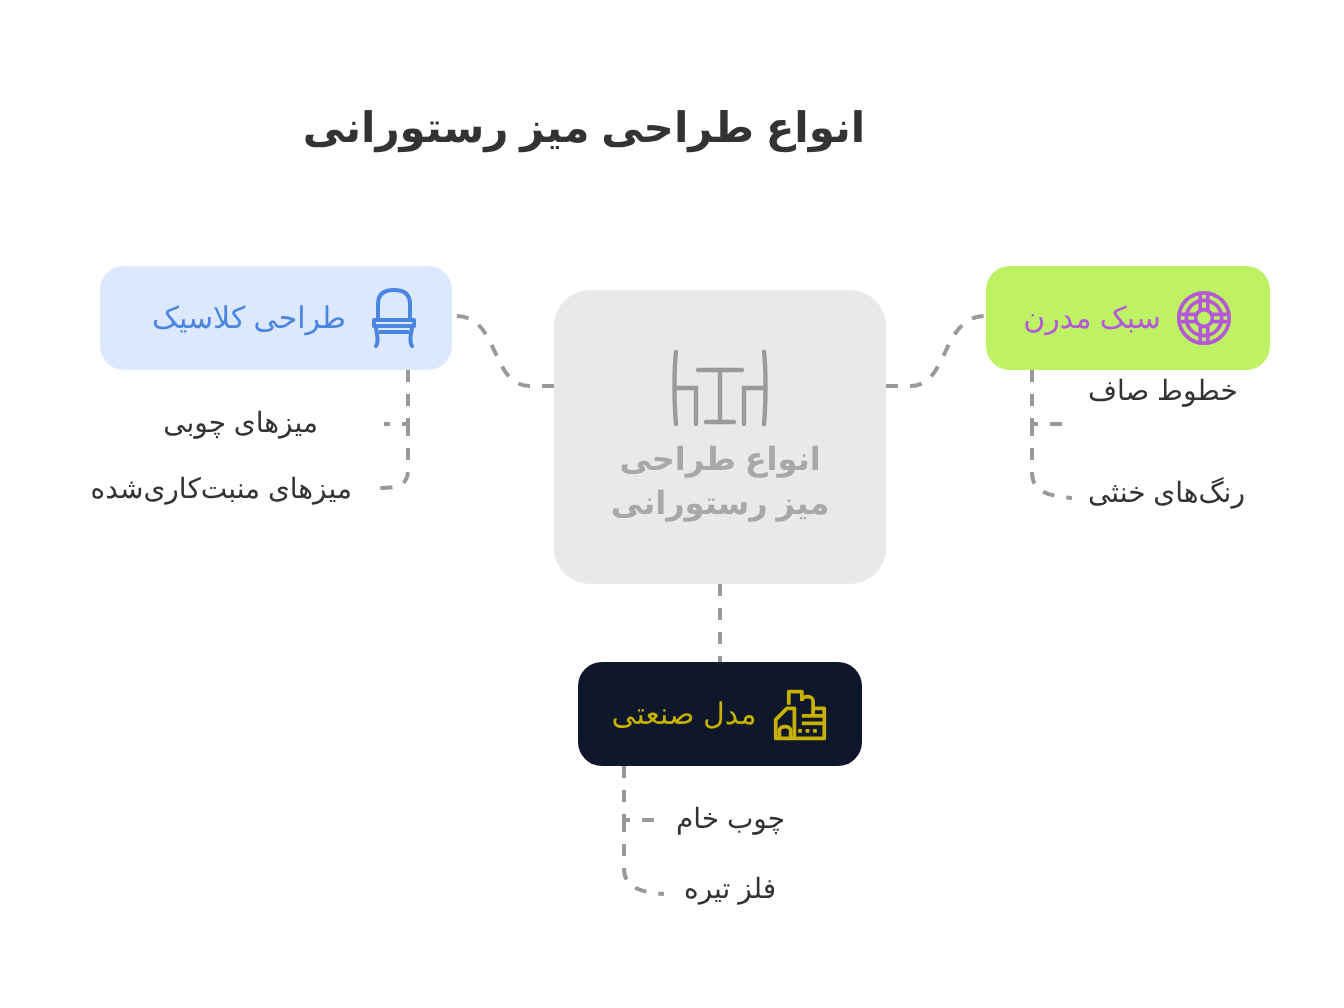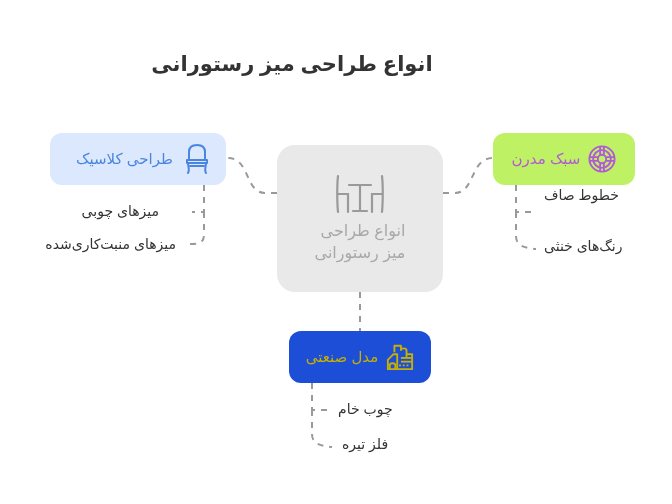--- a/index.html
+++ b/index.html
@@ -58,23 +58,25 @@
       top: 145px;
       width: 166px;
       height: 147px;
       background: #e9e9e9;
       border-radius: 18px;
       flex-direction: column;
     }
     .center-node .label {
       font-size: 16px;
       color: #a8a8a8;
+      text-align: center;
       line-height: 22px;
       white-space: normal;
       margin-top: 6px;
+      font-weight: bold;
     }
     .classic-node {
       left: 50px;
       top: 133px;
       width: 176px;
       height: 52px;
       background: #dbe8fd;
       gap: 10px;
     }
     .classic-node .label { color: #4a85e0; margin-left: 11px; }
@@ -85,21 +87,21 @@
       height: 52px;
       background: #bef264;
       gap: 8px;
     }
     .modern-node .label { color: #b258d8; }
     .industrial-node {
       left: 289px;
       top: 331px;
       width: 142px;
       height: 52px;
-      background: #1d4ed8;
+      background: #0f172a;
       gap: 8px;
     }
     .industrial-node .label { color: #c7b000; }
     .leaf {
       position: absolute;
       font-size: 14px;
       color: #333333;
       direction: rtl;
       white-space: nowrap;
     }

